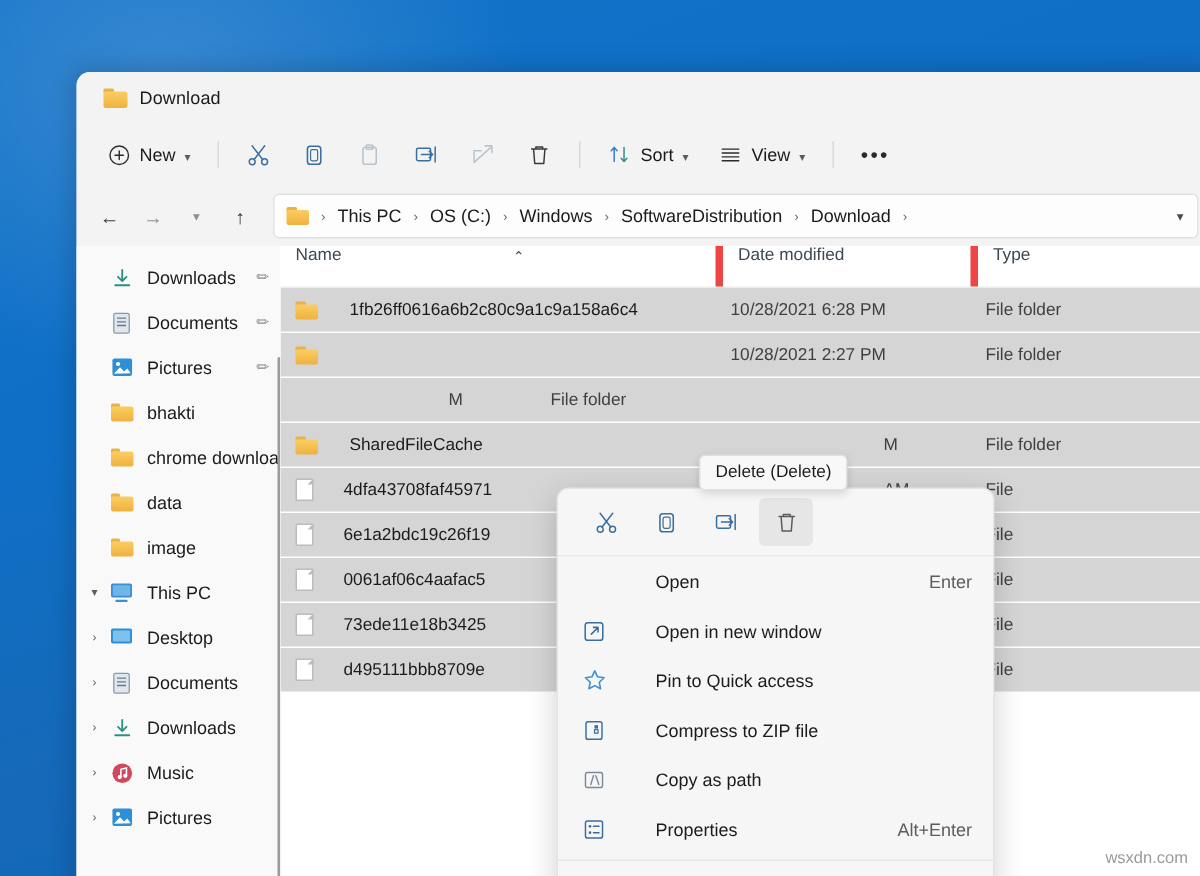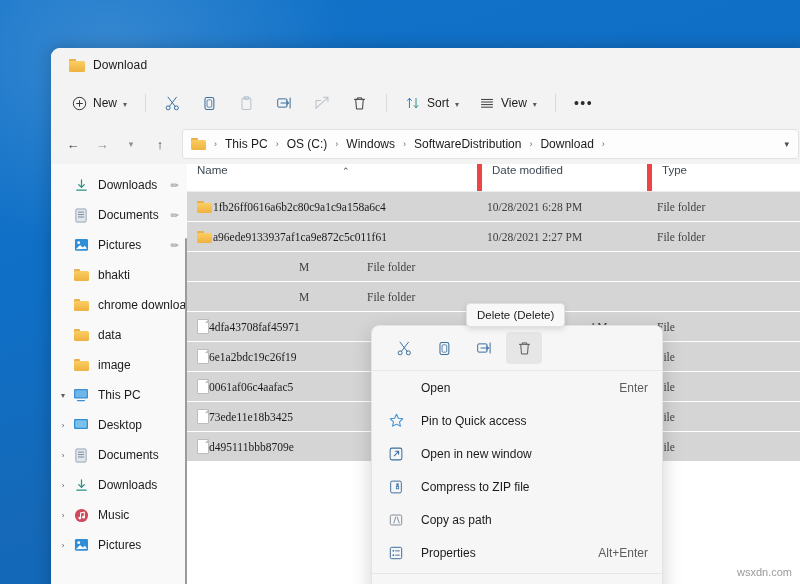--- a/index.html
+++ b/index.html
@@ -162,21 +162,21 @@
   .sort-caret {
     position: absolute; left: 155px; top: 2px;
     font-size: 9px; color: #4a4a4a;
   }
   .row {
     height: 29px; display: flex; align-items: center;
     font-size: 11.5px; color: #1b1b1b;
     background: #d5d5d5;
     margin-bottom: 1px;
   }
-  .row .cell { padding-left: 10px; display: flex; align-items: center; gap: 0; font-family: Liberation Serif, serif; }
+  .row .cell { padding-left: 10px; display: flex; align-items: center; gap: 20px; }
   .row .cell.c-date, .row .cell.c-type { color: #404040; }
 
   .doc-ico {
     width: 12px; height: 15px; flex: 0 0 12px;
     background: #fff; border: 1px solid #b9bcc0; border-radius: 1px;
     position: relative;
   }
   .doc-ico::after {
     content: ""; position: absolute; right: -1px; top: -1px;
     border-width: 0 0 4px 4px; border-style: solid;
@@ -207,21 +207,21 @@
     padding: 0 14px; gap: 4px;
     border-bottom: 1px solid #e9e9e9;
   }
   .ctx-ico-btn {
     width: 36px; height: 32px; border-radius: 4px;
     display: flex; align-items: center; justify-content: center;
   }
   .ctx-ico-btn.hl { background: #e6e6e6; }
   .ctx-item {
     height: 33px; display: flex; align-items: center;
-    padding: 0 14px 0 16px; gap: 0;
+    padding: 0 14px 0 16px; gap: 16px;
     font-size: 12px; color: #1b1b1b;
   }
   .ctx-item .ci-ico {
     width: 24px; flex: 0 0 24px; display: flex; align-items: center;
   }
   .ctx-item .ci-label { flex: 1; padding-left: 9px; }
   .ctx-item .ci-key { color: #5d5d5d; font-size: 12px; }
   .ctx-sep { height: 1px; background: #e6e6e6; margin: 4px 0; }
 
   
@@ -514,38 +514,41 @@
             <div class="cell c-date">
               <span>10/28/2021 6:28 PM</span>
             </div>
             <div class="cell c-type">
               <span>File folder</span>
             </div>
           </div>
           <div class="row">
             <div class="cell c-name">
               <span class="folder-ico sm"></span>
-              <span>a96ede9133937af1ca9e872c5c011f61</span>
             </div>
             <div class="cell c-date">
               <span>10/28/2021 2:27 PM</span>
             </div>
             <div class="cell c-type">
               <span>File folder</span>
             </div>
           </div>
           <div class="row">
             <div class="cell c-date" style="padding-left: 112px;">
               <span>M</span>
             </div>
             <div class="cell c-type">
               <span>File folder</span>
             </div>
           </div>
           <div class="row">
+            <div class="cell c-name">
+              <span class="folder-ico sm"></span>
+              <span>SharedFileCache</span>
+            </div>
             <div class="cell c-date" style="padding-left: 112px;">
               <span>M</span>
             </div>
             <div class="cell c-type">
               <span>File folder</span>
             </div>
           </div>
           <div class="row">
             <div class="cell c-name">
               <span class="doc-ico"></span>
@@ -644,38 +647,38 @@
     </div>
     <div id="ctx-items">
         <div class="ctx-item">
           <span class="ci-ico"></span>
           <span class="ci-label">Open</span>
           <span class="ci-key">Enter</span>
         </div>
         <div class="ctx-item">
           <span class="ci-ico">
             <span style="display: flex; align-items: center; justify-content: flex-start; width: 18px; height: 18px;">
-              <svg width="17" height="17" viewBox="0 0 18 18">
-                <path d="M9 2.4l2 4.2 4.6.6-3.4 3.2.9 4.6L9 12.8 4.9 15l.9-4.6L2.4 7.2l4.6-.6z" fill="none" stroke="#3a8fd6" stroke-width="1.1" stroke-linejoin="round"></path>
+              <svg width="16" height="16" viewBox="0 0 18 18">
+                <rect x="2.4" y="2.4" width="13.2" height="13.2" rx="2" fill="none" stroke="#3a6e9e" stroke-width="1.15"></rect>
+                <path d="M7 11 12 6M8.6 5.9H12v3.4" fill="none" stroke="#3a6e9e" stroke-width="1.15" stroke-linecap="round" stroke-linejoin="round"></path>
               </svg>
             </span>
           </span>
-          <span class="ci-label">Pin to Quick access</span>
+          <span class="ci-label">Open in new window</span>
           <span class="ci-key"></span>
         </div>
         <div class="ctx-item">
           <span class="ci-ico">
             <span style="display: flex; align-items: center; justify-content: flex-start; width: 18px; height: 18px;">
-              <svg width="16" height="16" viewBox="0 0 18 18">
-                <rect x="2.4" y="2.4" width="13.2" height="13.2" rx="2" fill="none" stroke="#3a6e9e" stroke-width="1.15"></rect>
-                <path d="M7 11 12 6M8.6 5.9H12v3.4" fill="none" stroke="#3a6e9e" stroke-width="1.15" stroke-linecap="round" stroke-linejoin="round"></path>
+              <svg width="17" height="17" viewBox="0 0 18 18">
+                <path d="M9 2.4l2 4.2 4.6.6-3.4 3.2.9 4.6L9 12.8 4.9 15l.9-4.6L2.4 7.2l4.6-.6z" fill="none" stroke="#3a8fd6" stroke-width="1.1" stroke-linejoin="round"></path>
               </svg>
             </span>
           </span>
-          <span class="ci-label">Open in new window</span>
+          <span class="ci-label">Pin to Quick access</span>
           <span class="ci-key"></span>
         </div>
         <div class="ctx-item">
           <span class="ci-ico">
             <span style="display: flex; align-items: center; justify-content: flex-start; width: 18px; height: 18px;">
               <svg width="16" height="16" viewBox="0 0 18 18">
                 <rect x="3" y="2.4" width="12" height="13.2" rx="1.6" fill="none" stroke="#3a6e9e" stroke-width="1.1"></rect>
                 <rect x="9.4" y="5" width="2.6" height="2.6" fill="#3a6e9e"></rect>
                 <rect x="9.4" y="8.4" width="2.6" height="2.6" fill="none" stroke="#3a6e9e" stroke-width=".9"></rect>
               </svg>

